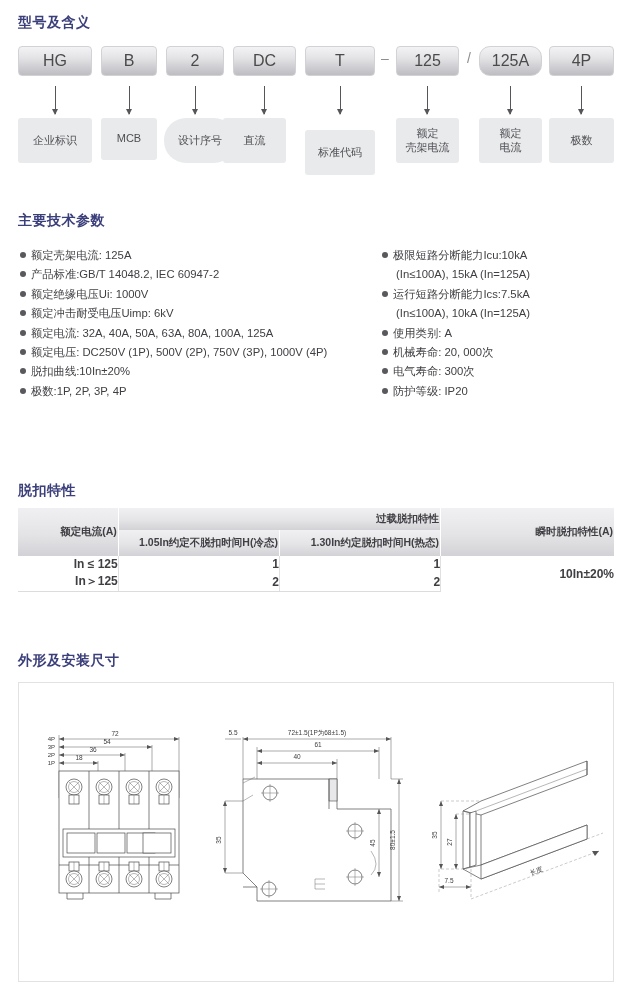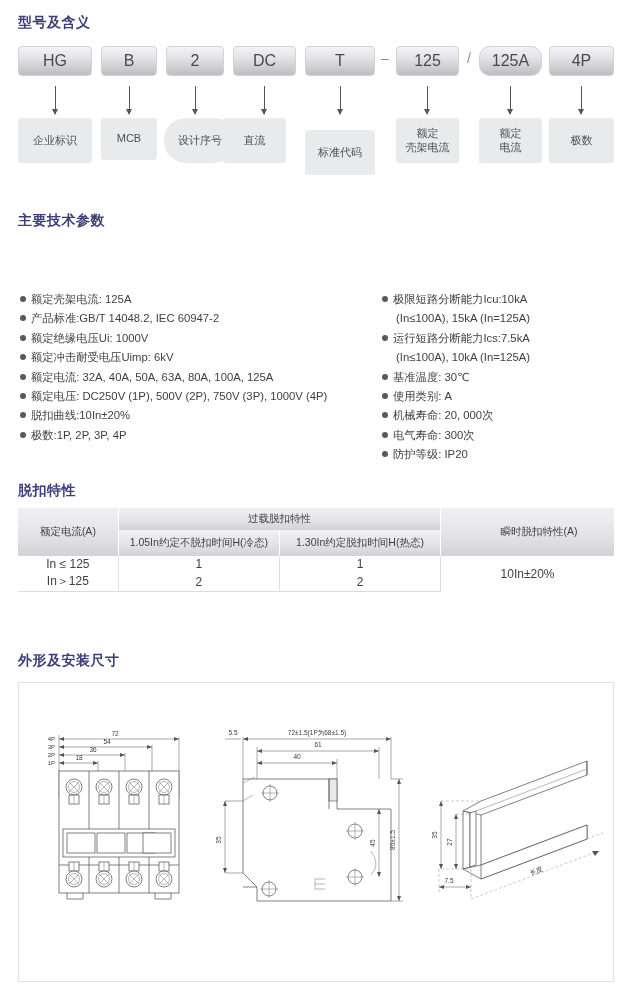--- a/index.html
+++ b/index.html
@@ -37,33 +37,33 @@
     border-top:6px solid #55555a;
   }
   .meaning-box{
     position:absolute;background:#e9eaec;border-radius:3px;
     display:flex;align-items:center;justify-content:center;
     text-align:center;font-size:11px;color:#4f4f53;line-height:1.25;
     box-sizing:border-box;
   }
 
   
-  .spec-col{position:absolute;font-size:11.3px;color:#3f3f43;line-height:19.4px;margin-top:44px;}
+  .spec-col{position:absolute;font-size:11.3px;color:#3f3f43;line-height:19.4px;}
   .spec-li{white-space:nowrap;display:block;}
   .bullet{
     display:inline-block;width:6px;height:6px;border-radius:50%;
     background:#58585d;margin-right:5px;vertical-align:1px;
   }
   .cont{display:block;white-space:nowrap;padding-left:14px;}
 
   
   .tbl{position:absolute;left:18px;top:508px;width:596px;border-collapse:collapse;}
   .tbl th,.tbl td{
-    font-weight:normal;font-size:10.5px;color:#3f3f43;
-    text-align:center;box-sizing:border-box;
+    font-weight:bold;font-size:10.5px;color:#3f3f43;
+    text-align:right;box-sizing:border-box;
   }
   .tbl thead th{
     background:linear-gradient(to bottom,#f0f0f2 0%,#e4e4e7 55%,#d2d2d6 100%);
     border-right:1px solid #ffffff;
   }
   .tbl thead th.last{border-right:none;}
   .tbl td{border-right:1px solid #e0e0e3;padding:1px 0;font-size:12px;}
   .tbl td.last{border-right:none;}
   .tbl tbody tr.bot td{border-bottom:1px solid #dcdcdf;}
   .tbl .rowlabel{font-size:12px;}
@@ -134,21 +134,20 @@
       <span class="spec-li"><span class="bullet"></span><span>额定电流: 32A, 40A, 50A, 63A, 80A, 100A, 125A</span></span>
       <span class="spec-li"><span class="bullet"></span><span>额定电压: DC250V (1P), 500V (2P), 750V (3P), 1000V (4P)</span></span>
       <span class="spec-li"><span class="bullet"></span><span>脱扣曲线:10In±20%</span></span>
       <span class="spec-li"><span class="bullet"></span><span>极数:1P, 2P, 3P, 4P</span></span>
     </div>
   <div class="spec-col" id="specRight" style="left:382px;top:246px;width:250px;">
       <span class="spec-li"><span class="bullet"></span><span>极限短路分断能力Icu:10kA</span></span>
       <span class="cont">(In≤100A), 15kA (In=125A)</span>
       <span class="spec-li"><span class="bullet"></span><span>运行短路分断能力Ics:7.5kA</span></span>
       <span class="cont">(In≤100A), 10kA (In=125A)</span>
-      <span class="spec-li"><span class="bullet"></span><span>基准温度: 30℃</span></span>
       <span class="spec-li"><span class="bullet"></span><span>使用类别: A</span></span>
       <span class="spec-li"><span class="bullet"></span><span>机械寿命: 20, 000次</span></span>
       <span class="spec-li"><span class="bullet"></span><span>电气寿命: 300次</span></span>
       <span class="spec-li"><span class="bullet"></span><span>防护等级: IP20</span></span>
     </div>
 
   <div class="sec-title" style="top:482px;">脱扣特性</div>
 
   <table class="tbl">
     <thead>

